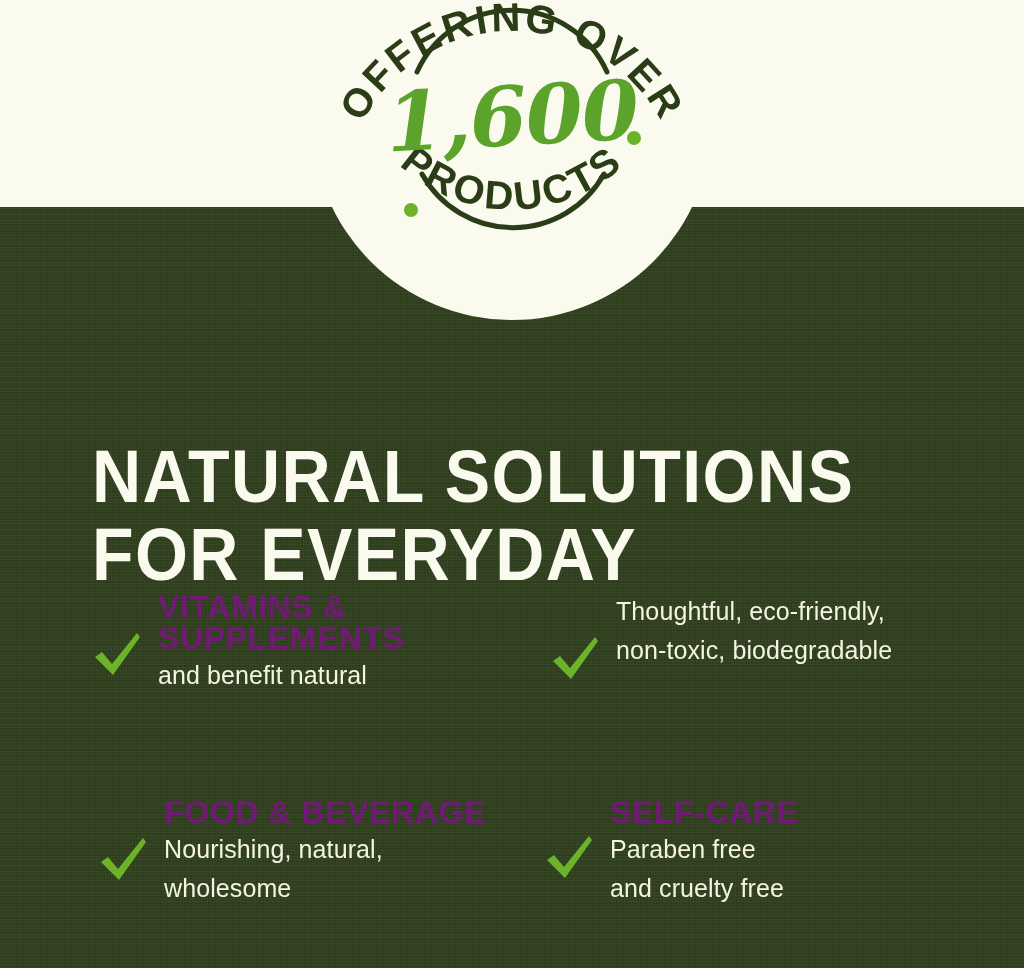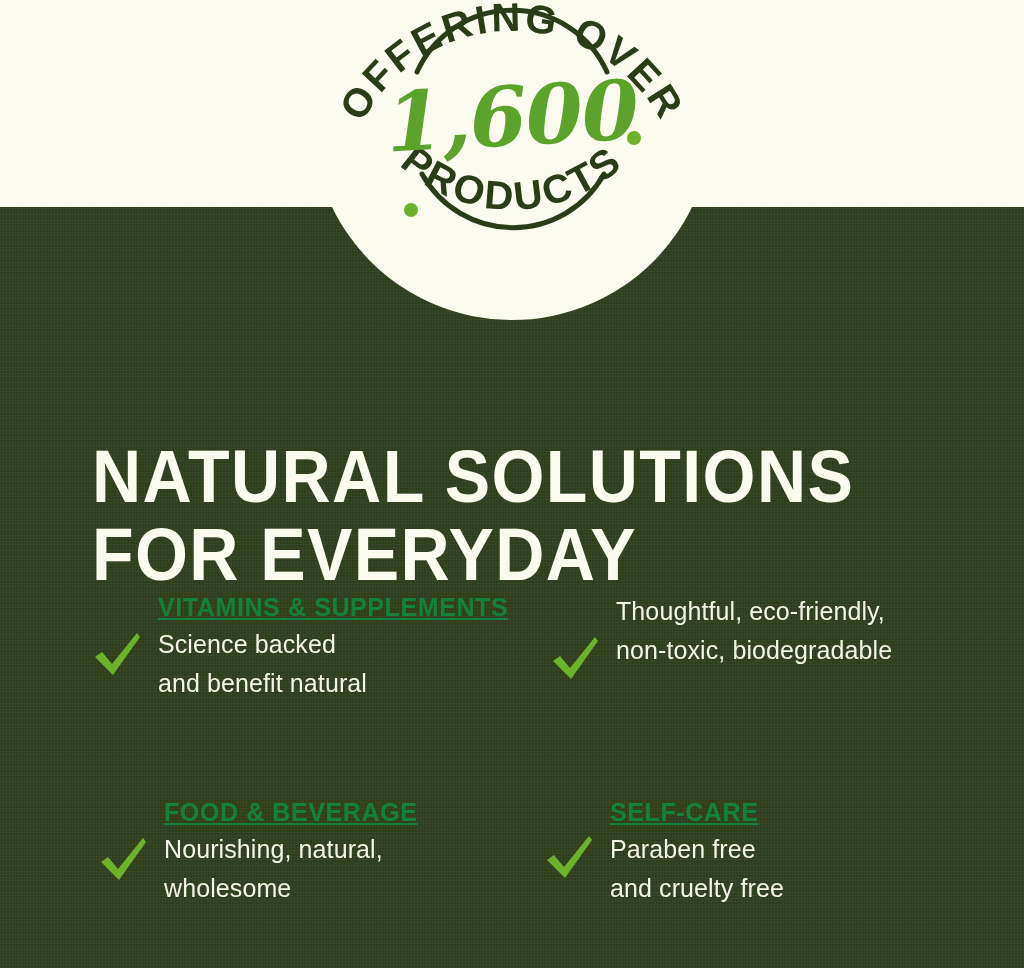--- a/index.html
+++ b/index.html
@@ -125,28 +125,27 @@
 
   .check {
     position: absolute;
     left: 2px;
     width: 56px;
     height: 56px;
   }
   .check svg { display: block; width: 56px; height: 56px; }
 
   .feature-title {
-    color: #15803d;
-    font-family: "Liberation Sans", sans-serif;
-    font-weight: 700;
-    font-size: 25px;
+    color: #701a75;
+    font-family: "Liberation Sans", sans-serif;
+    font-weight: 700;
+    font-size: 32px;
     line-height: 31px;
     letter-spacing: 0.6px;
     margin: 0 0 2px 0;
-    text-decoration: underline;
   }
   .feature-desc {
     color: #f4f3e4;
     font-family: "Liberation Sans", sans-serif;
     font-weight: 400;
     font-size: 25px;
     line-height: 39px;
     letter-spacing: 0.1px;
     margin: 0;
   }
@@ -193,21 +192,20 @@
   <div class="features">
 
     <div class="feature col-left">
       <span class="check" style="top:34px">
         <svg viewBox="0 0 56 56">
             <path d="M5 31 L12 26 L22 38 L47 7 L50 11 L23 49 Z" fill="#6cb22a"></path>
           </svg>
       </span>
       <p class="feature-title">VITAMINS &amp; SUPPLEMENTS</p>
       <p class="feature-desc">
-        <span>Science backed</span>
         <span>and benefit natural</span>
       </p>
     </div>
 
     <div class="feature col-right">
       <span class="check" style="top:38px; left:8px">
         <svg viewBox="0 0 56 56">
             <path d="M5 31 L12 26 L22 38 L47 7 L50 11 L23 49 Z" fill="#6cb22a"></path>
           </svg>
       </span>

